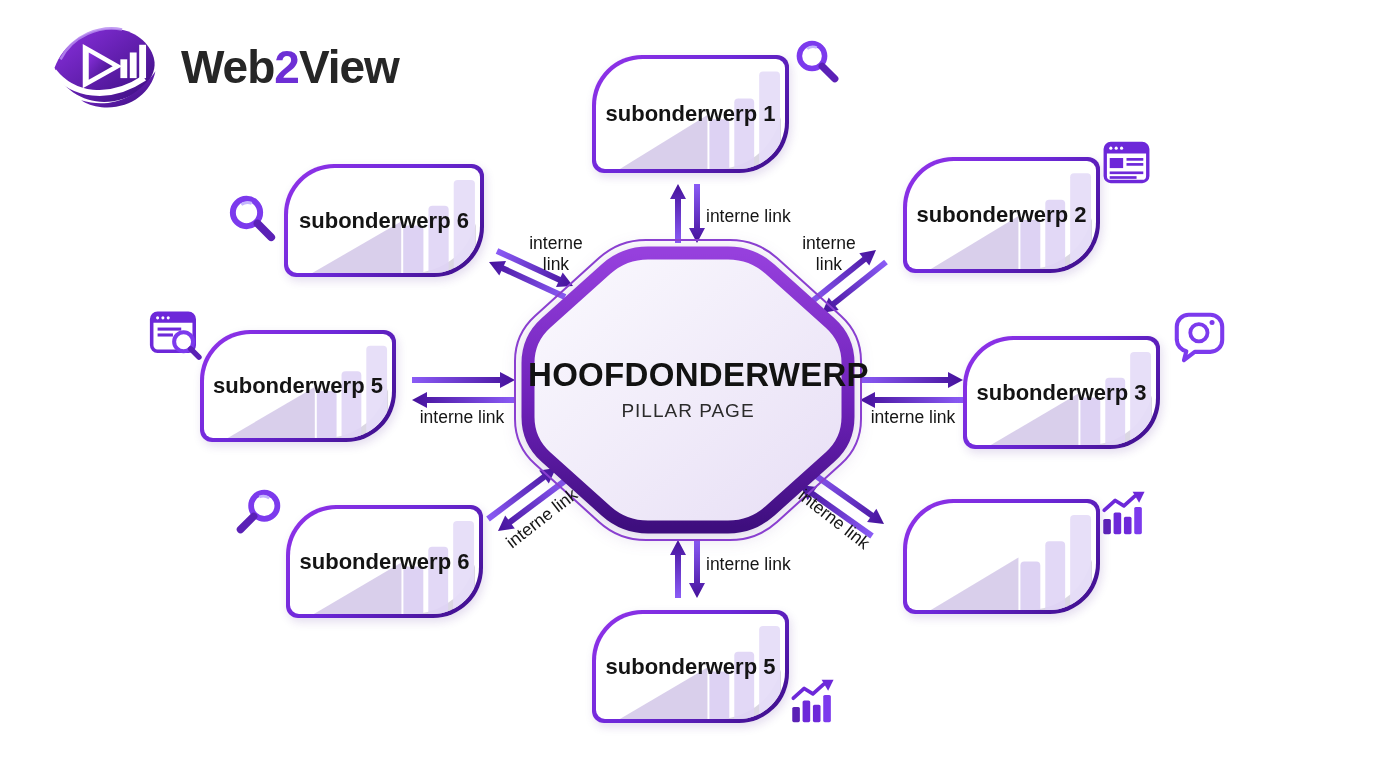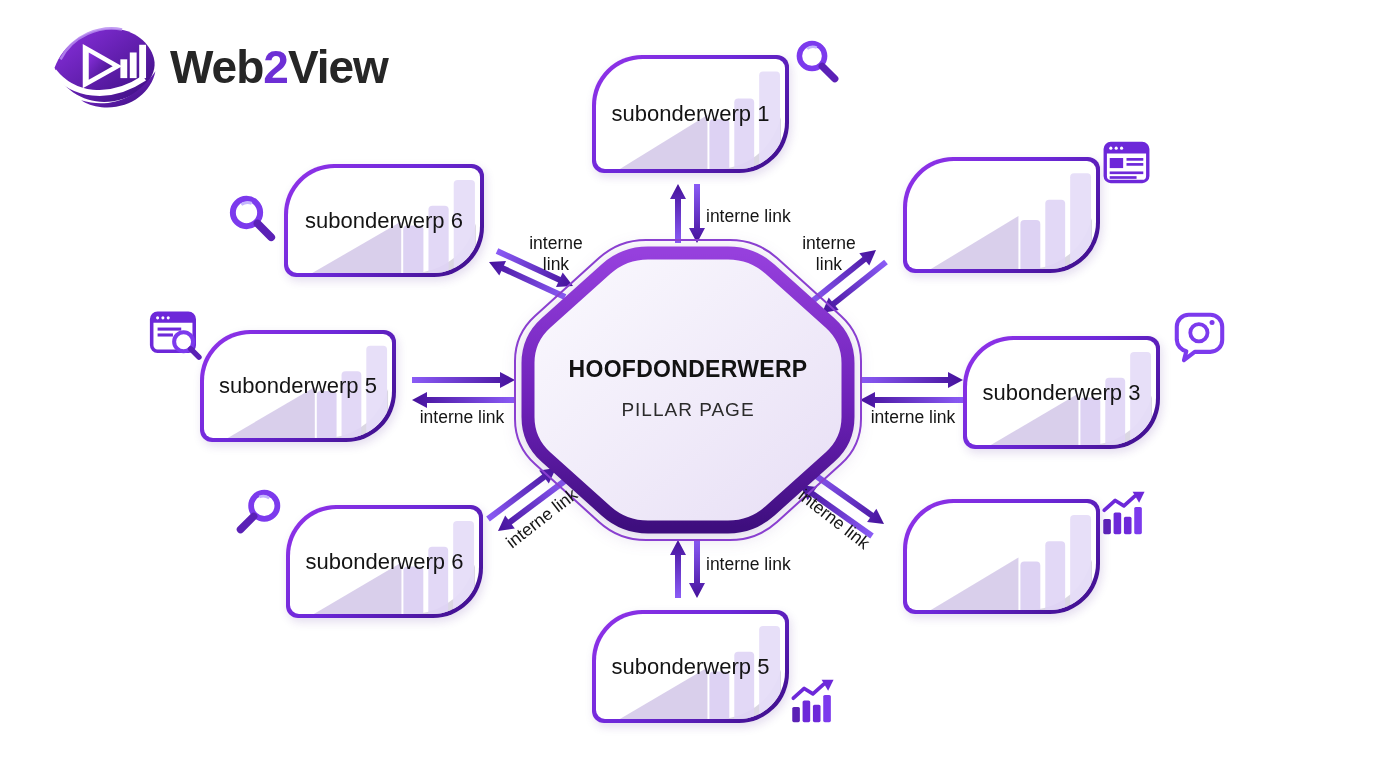--- a/index.html
+++ b/index.html
@@ -1,45 +1,45 @@
 <!DOCTYPE html>
 <html><head>
 <meta charset="utf-8">
 <style>
   html,body{margin:0;padding:0;background:#fff;}
   .canvas{position:relative;width:1376px;height:768px;background:#ffffff;overflow:hidden;
           font-family:"Liberation Sans",sans-serif;}
 
   
-  .logo{position:absolute;left:52px;top:20px;display:flex;align-items:center;gap:12px;z-index:4;justify-content:flex-end;}
+  .logo{position:absolute;left:52px;top:20px;display:flex;align-items:center;gap:23px;z-index:4;justify-content:flex-end;}
   .logo-eye{width:106px;height:94px;display:block;}
   .logo-text{font-size:46px;font-weight:700;color:#262626;letter-spacing:-1px;line-height:1;}
   .logo-text .accent{color:#6d2fd5;}
 
   
   #arrows{position:absolute;left:0;top:0;width:1376px;height:768px;z-index:1;}
 
   
   .octagon-svg{position:absolute;left:508px;top:235px;width:360px;height:310px;z-index:2;
                filter:drop-shadow(0 3px 6px rgba(80,40,140,0.18));}
   .octagon-text{position:absolute;left:528px;top:356px;width:320px;text-align:center;z-index:3;}
-  .octagon-title{font-size:23px;font-weight:700;color:#121212;letter-spacing:0.3px;}
-  .octagon-subtitle{font-size:19px;font-weight:400;color:#2b2b2b;letter-spacing:1px;margin-top:16px;}
+  .octagon-title{font-size:33px;font-weight:700;color:#121212;letter-spacing:0.3px;}
+  .octagon-subtitle{font-size:19px;font-weight:400;color:#2b2b2b;letter-spacing:1px;margin-top:6px;}
 
   
   .card{position:absolute;z-index:2;padding:4px;box-sizing:border-box;
         border-radius:50px 12px 50px 12px;
         background:linear-gradient(135deg,#9333ea 0%,#6d28d9 45%,#3b0d85 100%);
         box-shadow:2px 4px 10px rgba(76,29,149,0.15);}
   .card-inner{position:relative;width:100%;height:100%;background:#ffffff;
               border-radius:47px 9px 47px 9px;overflow:hidden;
               display:flex;align-items:center;justify-content:center;}
   .card-art{position:absolute;inset:0;}
   .card-art svg{width:100%;height:100%;display:block;}
-  .card-label{position:relative;z-index:2;font-size:22px;font-weight:400;color:#141414;white-space:nowrap;}
+  .card-label{position:relative;z-index:2;font-size:22px;font-weight:700;color:#141414;white-space:nowrap;}
 
   .pos-top{left:592px;top:55px;width:197px;height:118px;}
   .pos-top-right{left:903px;top:157px;width:197px;height:116px;}
   .pos-right{left:963px;top:336px;width:197px;height:113px;}
   .pos-bottom-right{left:903px;top:499px;width:197px;height:115px;}
   .pos-bottom{left:592px;top:610px;width:197px;height:113px;}
   .pos-bottom-left{left:286px;top:505px;width:197px;height:113px;}
   .pos-left{left:200px;top:330px;width:196px;height:112px;}
   .pos-top-left{left:284px;top:164px;width:200px;height:113px;}
 
@@ -231,20 +231,21 @@
     <div class="card-inner">
         <div class="card-art">
   <svg viewBox="0 0 190 106" preserveAspectRatio="none">
     <polygon points="24,106 112,106 112,54" fill="#cfc3e6" opacity="0.8"></polygon>
     <path d="M128 106 Q 172 100 186 56 L 186 106 Z" fill="#b7afc8" opacity="0.5"></path>
     <rect x="114" y="58" width="20" height="60" rx="4" fill="#d9cdf2" opacity="0.9"></rect>
     <rect x="139" y="38" width="20" height="80" rx="4" fill="#dfd4f5" opacity="0.9"></rect>
     <rect x="164" y="12" width="21" height="100" rx="4" fill="#e6ddf8" opacity="0.95"></rect>
   </svg>
 </div>
+      <span class="card-label">subonderwerp 2</span>
       </div>
   </div>
   <div class="card pos-right">
     <div class="card-inner">
         <div class="card-art">
   <svg viewBox="0 0 190 106" preserveAspectRatio="none">
     <polygon points="24,106 112,106 112,54" fill="#cfc3e6" opacity="0.8"></polygon>
     <path d="M128 106 Q 172 100 186 56 L 186 106 Z" fill="#b7afc8" opacity="0.5"></path>
     <rect x="114" y="58" width="20" height="60" rx="4" fill="#d9cdf2" opacity="0.9"></rect>
     <rect x="139" y="38" width="20" height="80" rx="4" fill="#dfd4f5" opacity="0.9"></rect>

